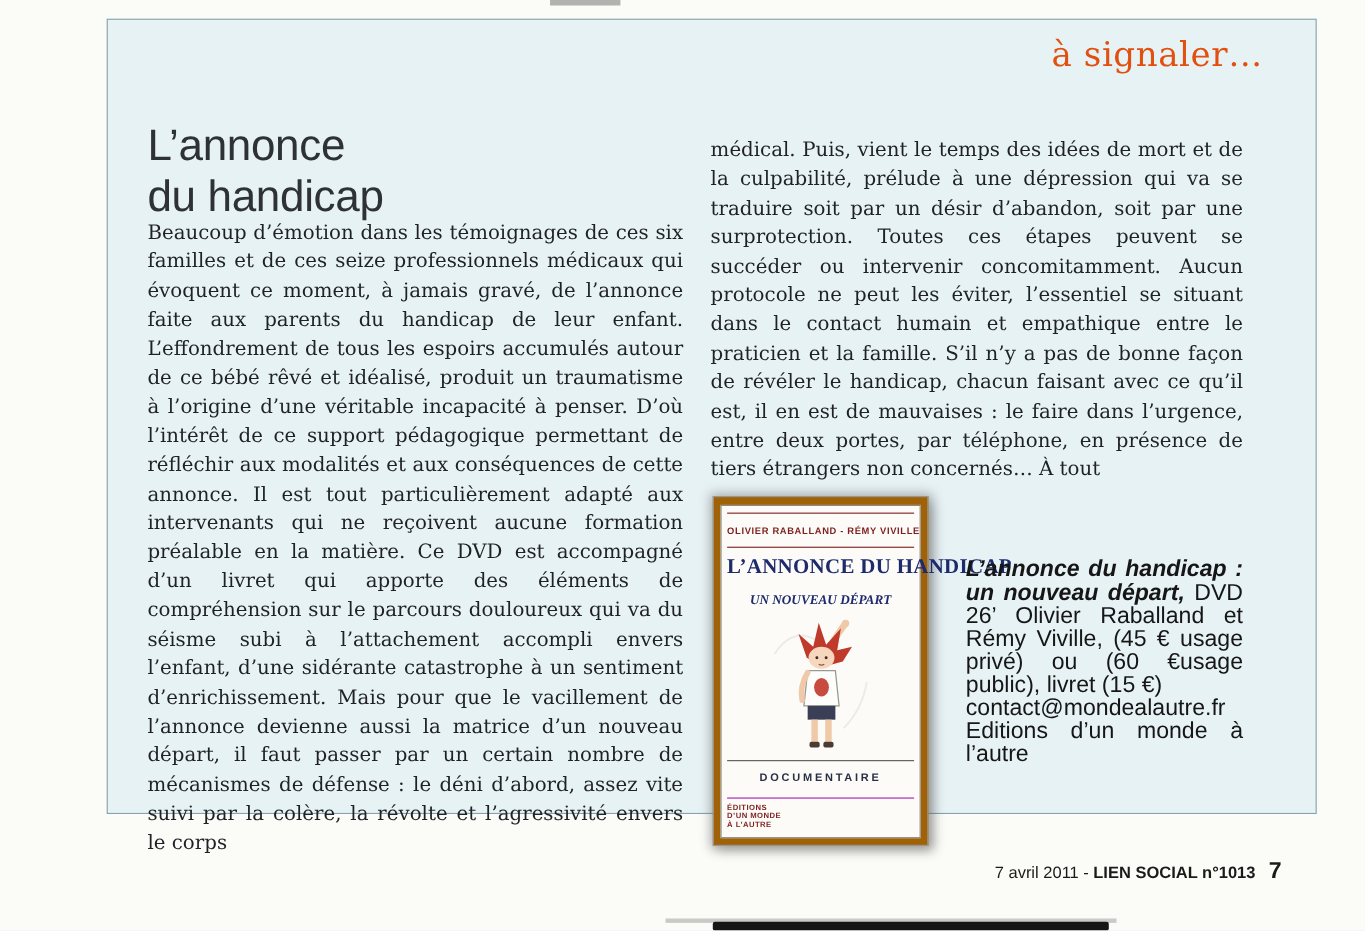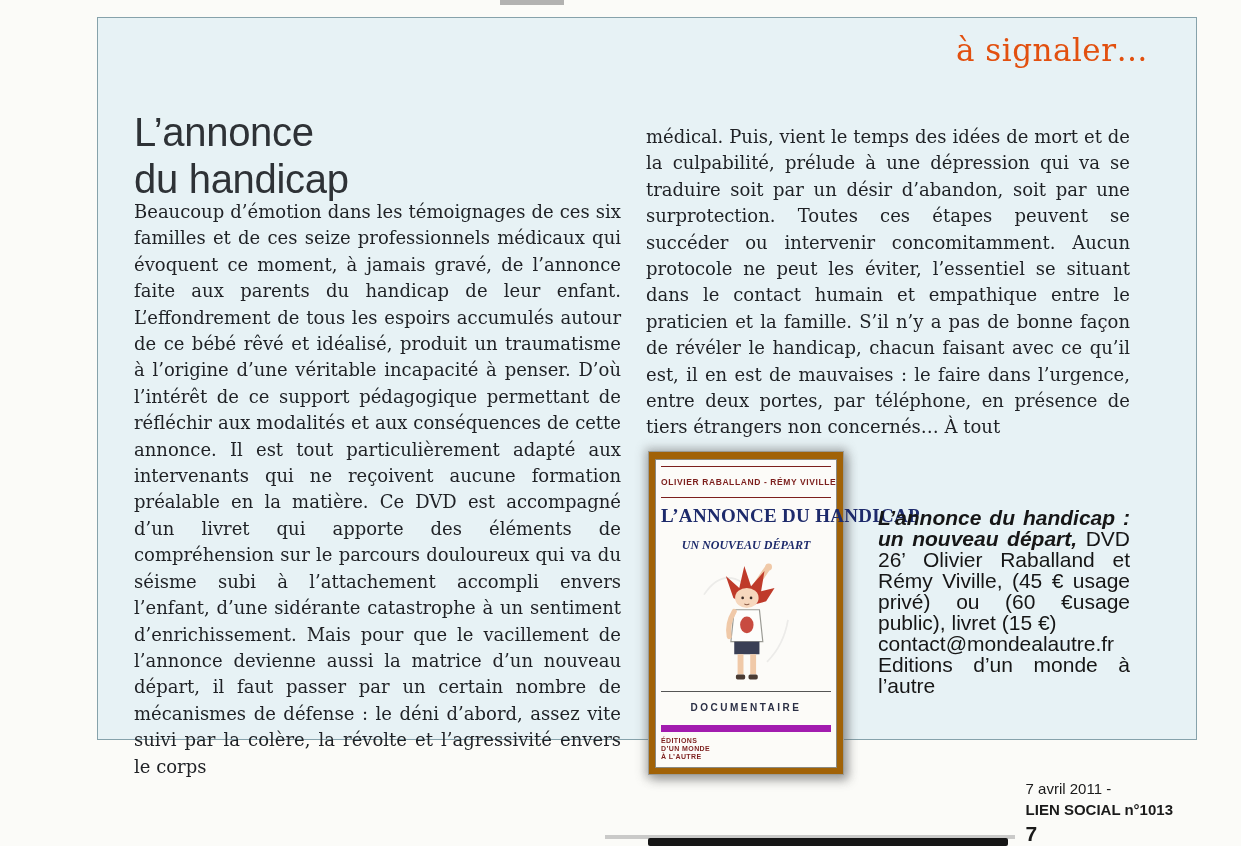--- a/index.html
+++ b/index.html
@@ -65,21 +65,21 @@
   }
   .dvd-subtitle{
     font-family:"Liberation Serif", serif;
     font-size:12px;font-style:italic;font-weight:bold;color:#1d2a6b;text-align:center;
     margin-top:2px;text-transform:uppercase;
   }
   .dvd-illustration{height:128px;margin-top:3px;text-align:center;}
   .dvd-genre{
     font-family:"Liberation Sans", sans-serif;
     font-size:10px;font-weight:bold;letter-spacing:2.5px;color:#2b2f45;
-    text-align:center;border-top:1px solid #555;border-bottom:7px solid #a21caf;
+    text-align:center;border-top:1px solid #555;border-bottom:1px solid #a21caf;
     padding:3px 0;margin-top:2px;
   }
   .dvd-publisher{
     font-family:"Liberation Sans", sans-serif;
     font-size:7px;font-weight:bold;color:#7c1f1d;line-height:8px;
     margin-top:5px;letter-spacing:.4px;
   }
   .dvd-publisher span{display:block;}
 
   .wrap-text{margin:0;}
@@ -88,21 +88,21 @@
     font-size:21px;line-height:21px;color:#161616;margin-top:60px;
   }
   .caption p{margin:0;}
   .caption-lead{font-weight:bold;font-style:italic;}
   .caption-line{display:block;}
 
   .footer{
     position:absolute;top:780px;right:76px;
     font-family:"Liberation Sans", sans-serif;
     font-size:15px;color:#1a1a1a;
-    display:flex;align-items:baseline;gap:4px;flex-direction:column;
+    display:flex;align-items:baseline;gap:4px;
   }
   .footer .journal{font-weight:bold;}
   .footer .pageno{font-weight:bold;font-size:21px;margin-left:8px;}
 </style>
 </head>
 <body>
 
 <div class="artifact-top"></div>
 
 <div class="article-box">

